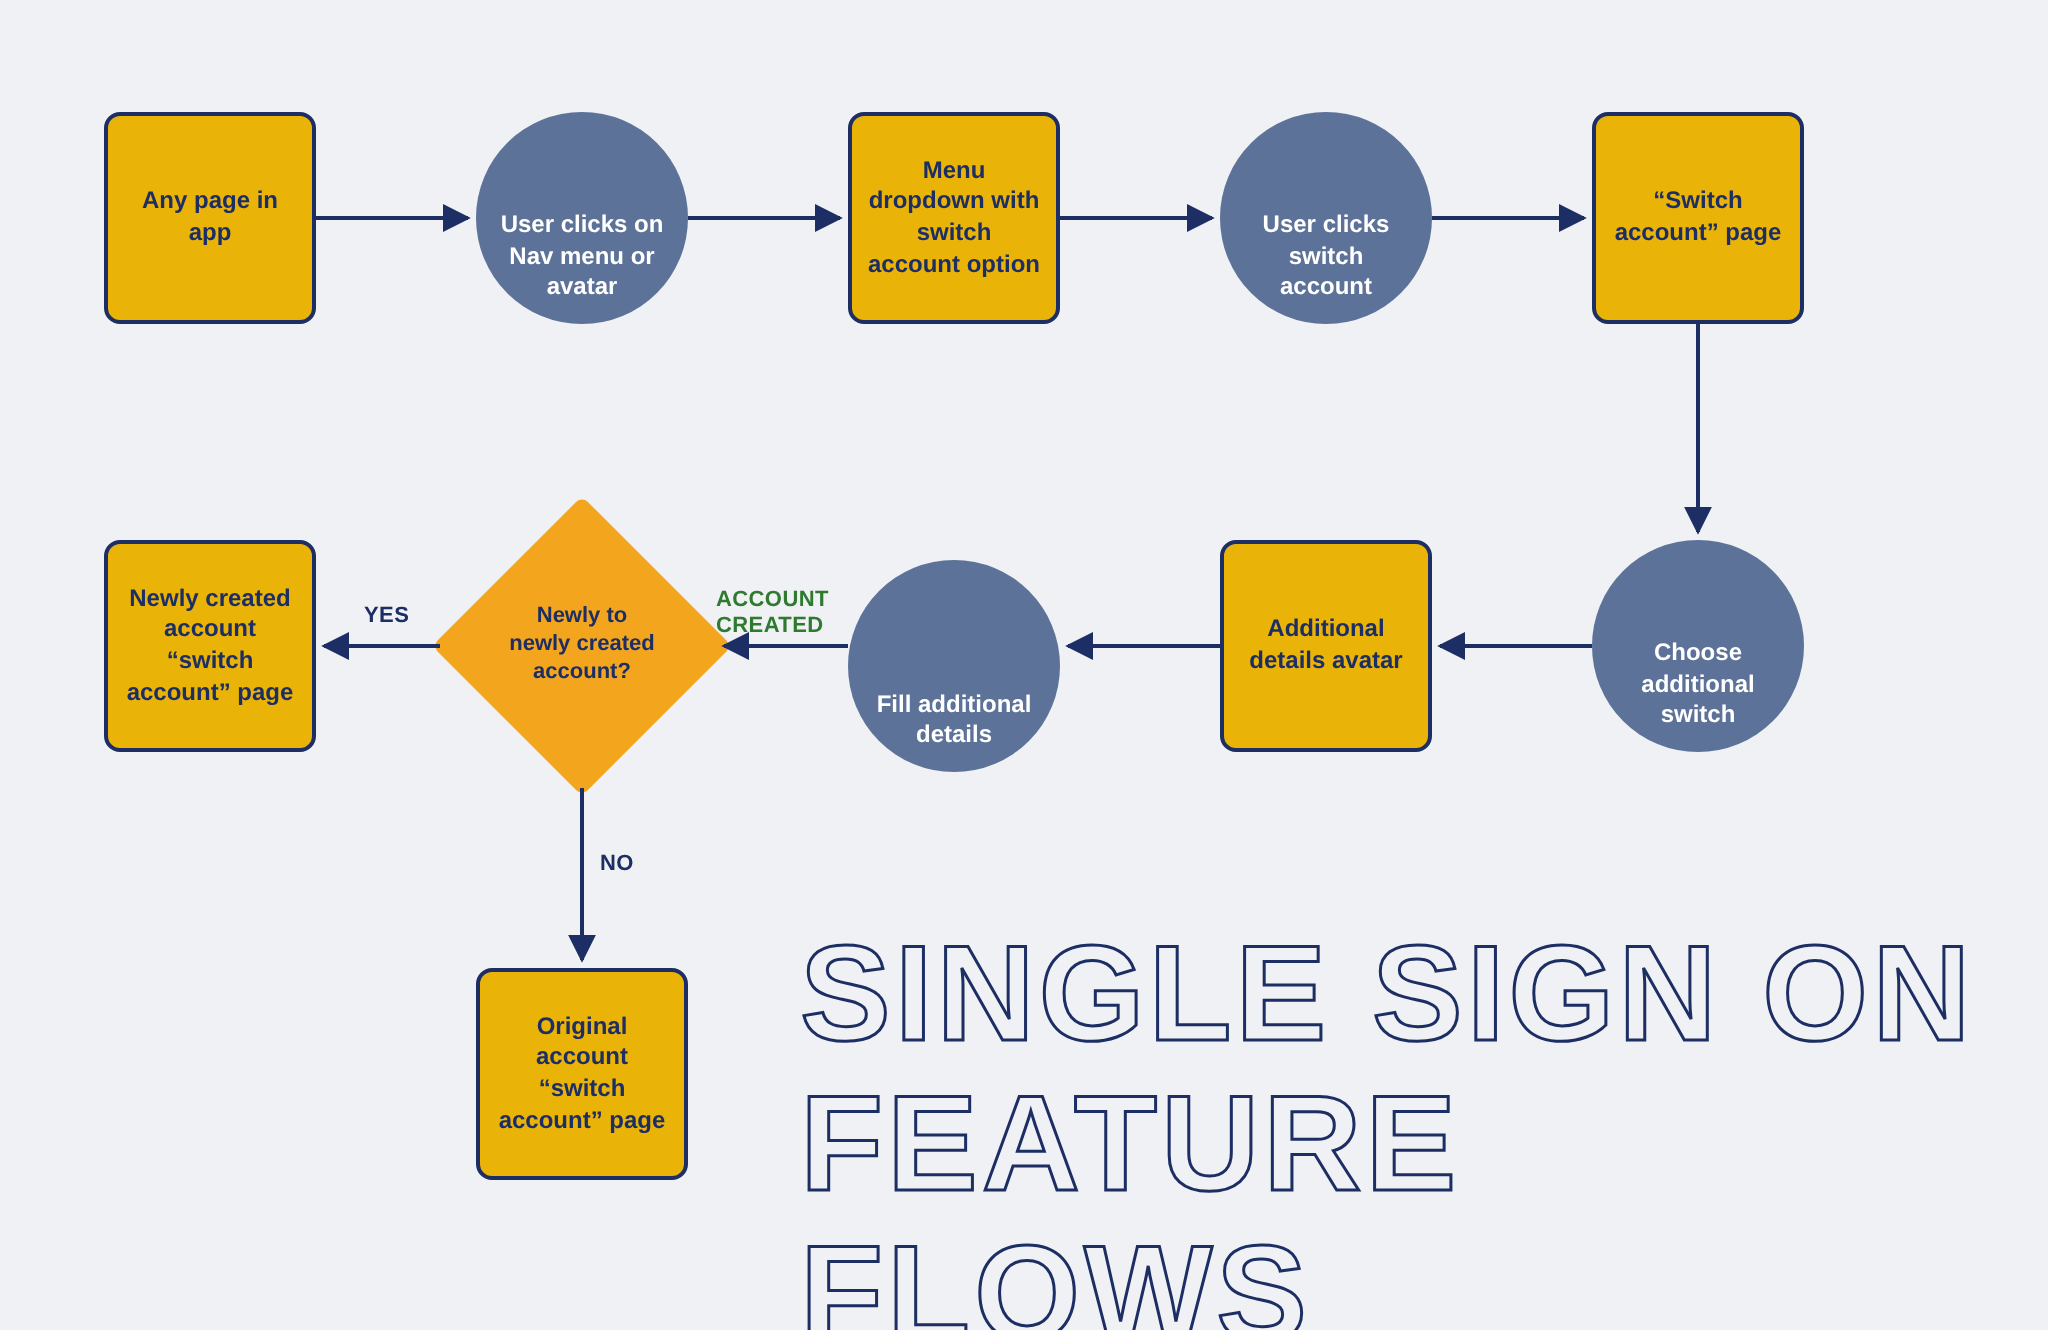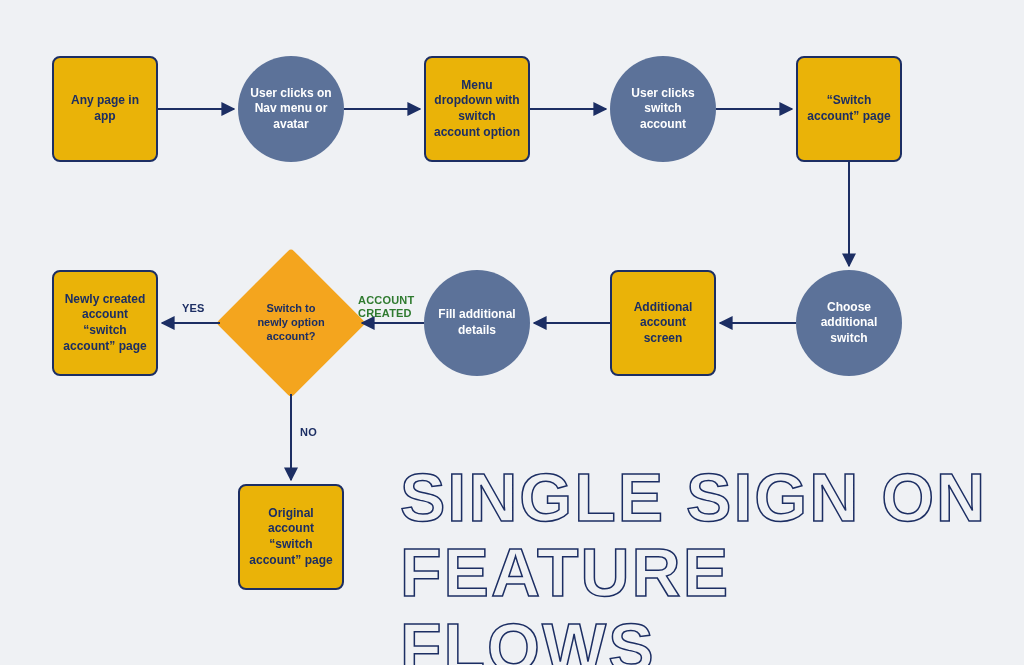--- a/index.html
+++ b/index.html
@@ -31,20 +31,21 @@
     padding: 8px;
   }
   .circle {
     width: 106px;
     height: 106px;
     border-radius: 50%;
     background: #5c7299;
     color: #fff;
     font-size: 12px;
     padding: 10px;
+    align-items: flex-end;
   }
   .diamond-wrap {
     width: 106px;
     height: 106px;
   }
   .diamond-shape {
     width: 100%;
     height: 100%;
     background: #f4a51e;
     transform: rotate(45deg);
@@ -108,28 +109,28 @@
   <span>User clicks switch account</span>
 </div>
 <div class="node box" style="left:796px; top:56px;">
   <span>“Switch account” page</span>
 </div>
 
 <div class="node circle" style="left:796px; top:270px;">
   <span>Choose additional switch</span>
 </div>
 <div class="node box" style="left:610px; top:270px;">
-  <span>Additional account screen</span>
+  <span>Additional details avatar</span>
 </div>
-<div class="node circle" style="left:424px; top:270px;">
+<div class="node circle" style="left:424px; top:280px;">
   <span>Fill additional details</span>
 </div>
 <div class="node diamond-wrap" style="left:238px; top:270px;">
   <div class="diamond-shape"></div>
-  <div class="diamond-text">Switch to newly option account?</div>
+  <div class="diamond-text">Newly to newly created account?</div>
 </div>
 <div class="node box" style="left:52px; top:270px;">
   <span>Newly created account “switch account” page</span>
 </div>
 
 <div class="node box" style="left:238px; top:484px;">
   <span>Original account “switch account” page</span>
 </div>
 
 <svg class="arrows">

